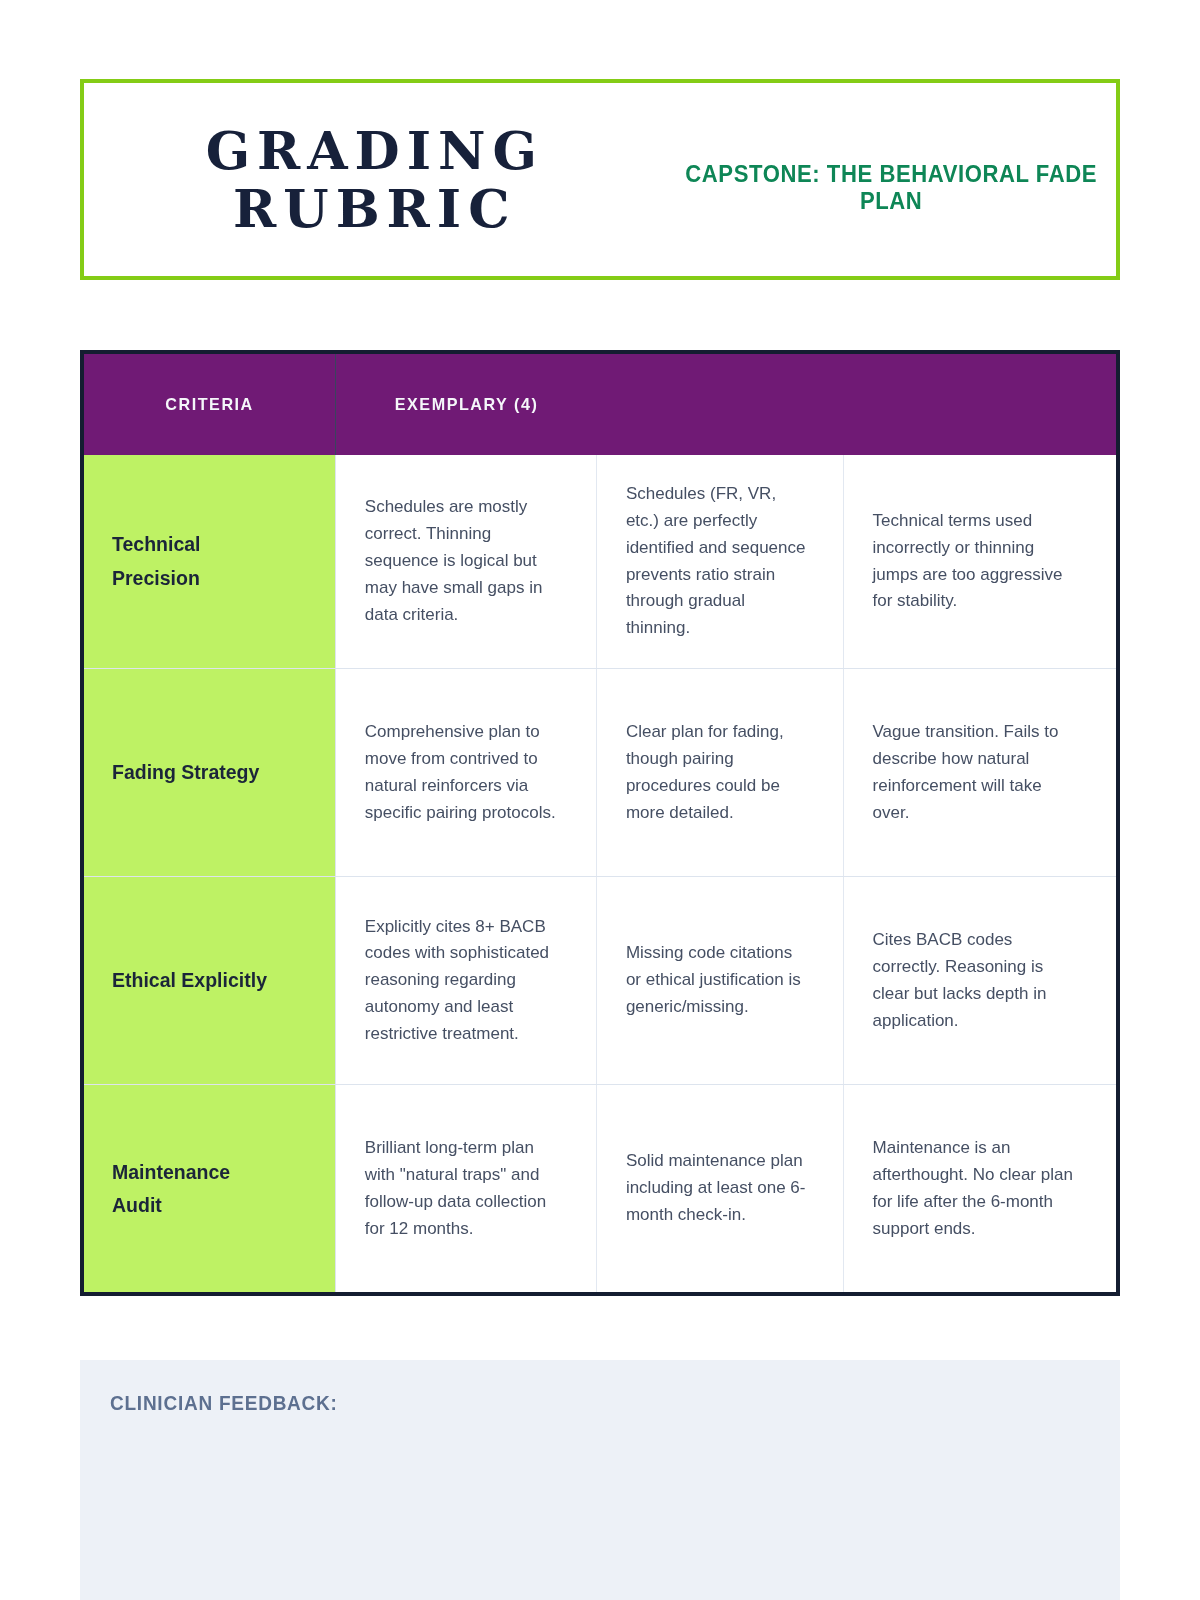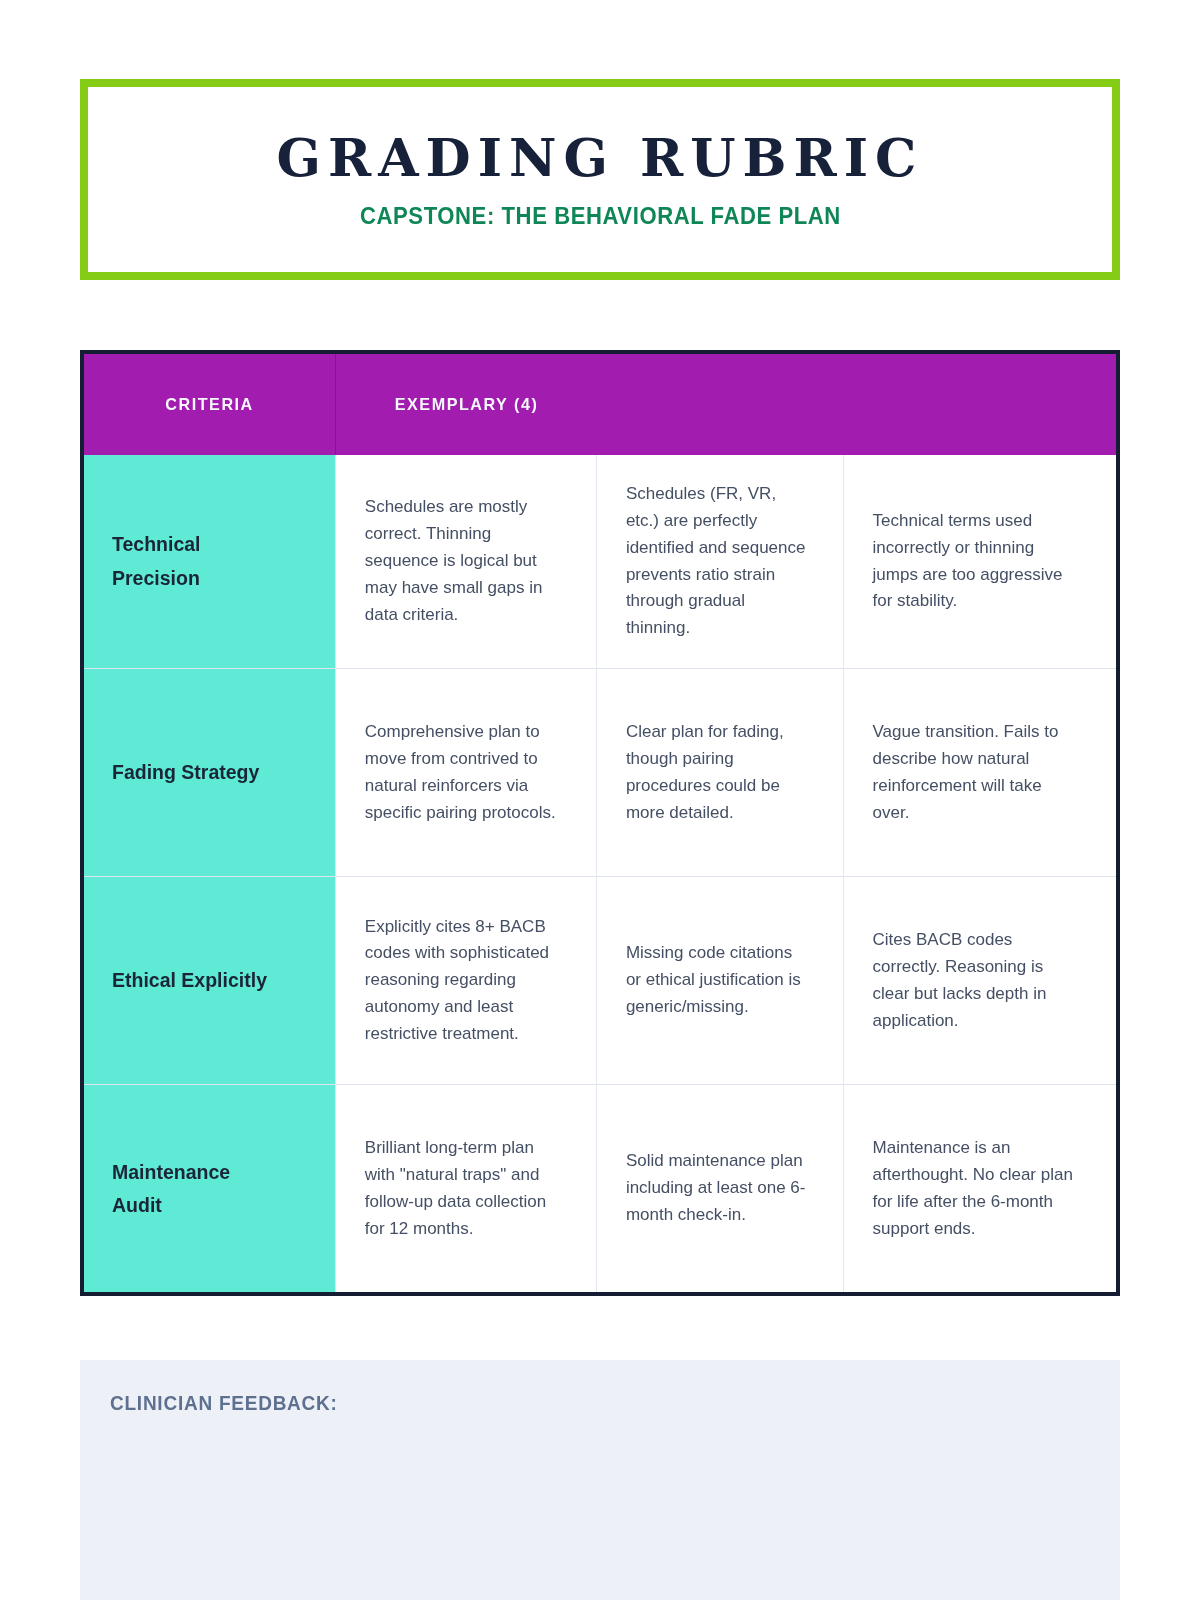--- a/index.html
+++ b/index.html
@@ -11,23 +11,23 @@
   }
   .page {
     width: 1200px; height: 1600px;
     padding: 79px 80px 0 80px;
   }
 
   
   .title-card {
     width: 1040px;
     height: 201px;
-    border: 8px solid #84cc16;
+    border: 4px solid #84cc16;
     background: #ffffff;
-    display: flex; flex-direction: column;
+    display: flex; 
     align-items: center; justify-content: center;
     text-align: center;
   }
   .title-card h1 {
     font-family: "DejaVu Serif", "Liberation Serif", serif;
     font-weight: 700;
     font-size: 52px;
     letter-spacing: 7px;
     color: #17213a;
     line-height: 1.1;
@@ -46,21 +46,21 @@
     margin-top: 70px;
     width: 1040px;
     border: 4px solid #141d31;
     background: #ffffff;
   }
   .rub-row {
     display: grid;
     grid-template-columns: 24.4% 25.3% 23.9% 26.4%;
   }
   .rub-head {
-    background: #a21caf;
+    background: #701a75;
     color: #f5f7fa;
     min-height: 101px;
   }
   .rub-head .th {
     display: flex; align-items: center; justify-content: center;
     text-align: center;
     font-weight: 700;
     font-size: 17px;
     letter-spacing: 1.6px;
     text-transform: uppercase;
@@ -80,21 +80,21 @@
     display: flex; align-items: center;
     border-right: 1px solid #e2e8f1;
     background: #ffffff;
     padding: 26px 34px 26px 29px;
     font-size: 17px;
     line-height: 1.58;
     color: #454f63;
   }
   .cell:last-child { border-right: none; }
   .cell.criteria {
-    background: #5eead4;
+    background: #bef264;
     border-right: 1px solid #dde4ee;
     padding: 20px 55px 20px 28px;
     font-size: 19.5px;
     font-weight: 700;
     color: #1b2539;
     line-height: 1.7;
   }
 
   
   .feedback-panel {

